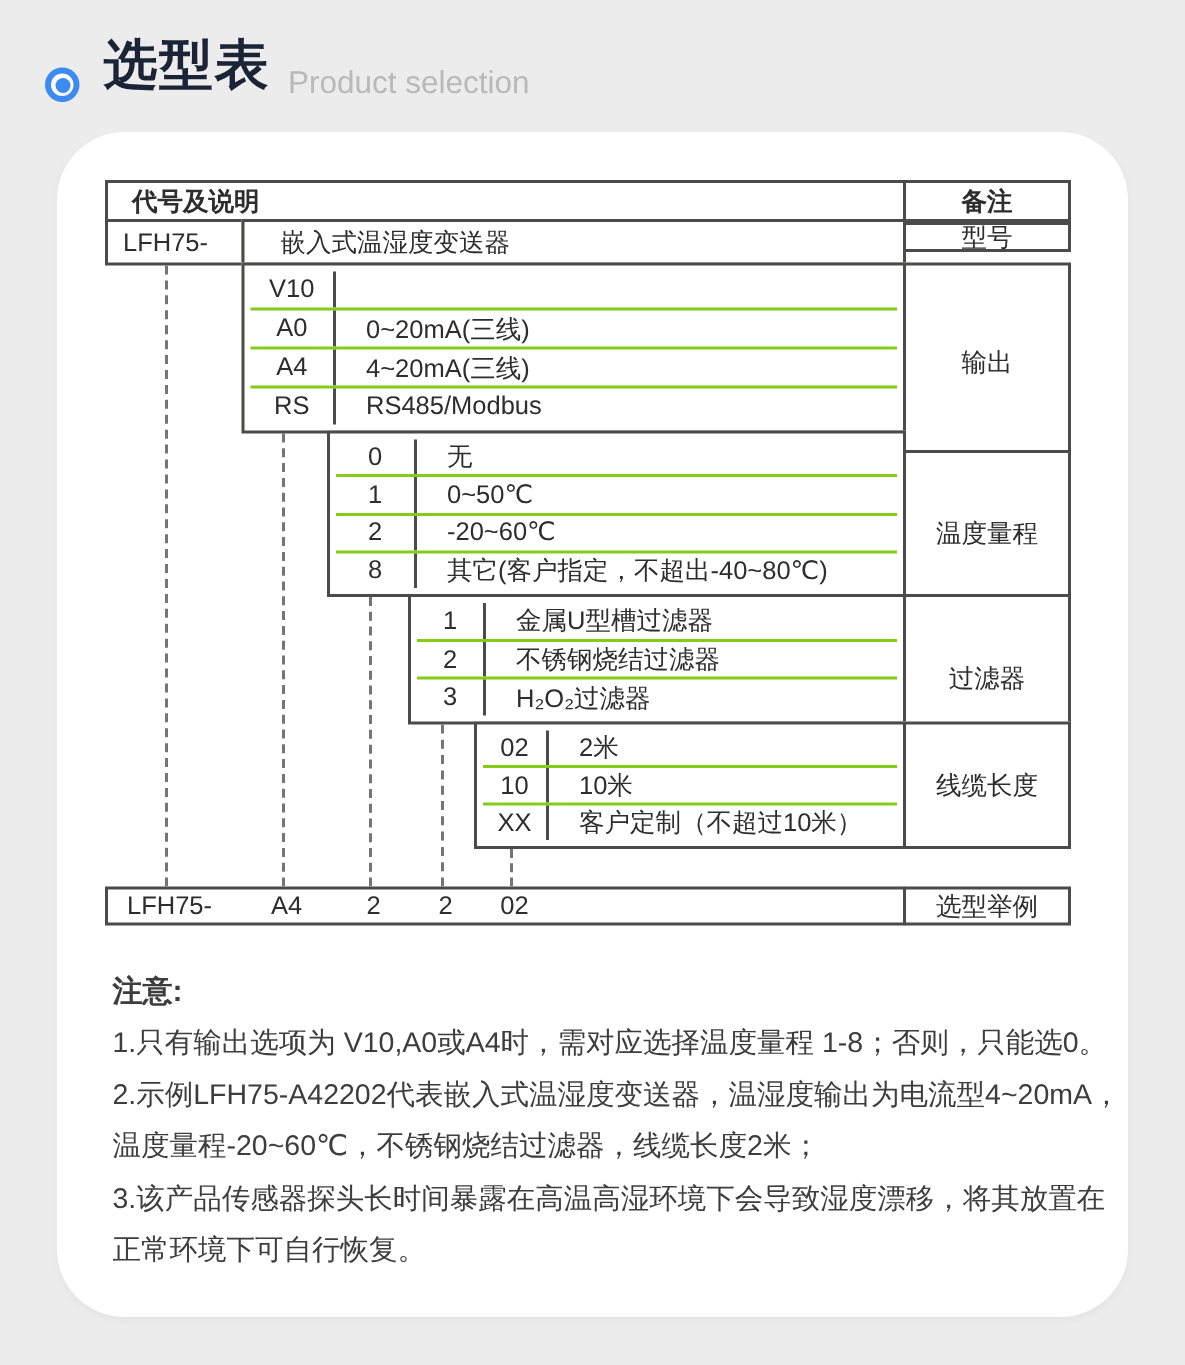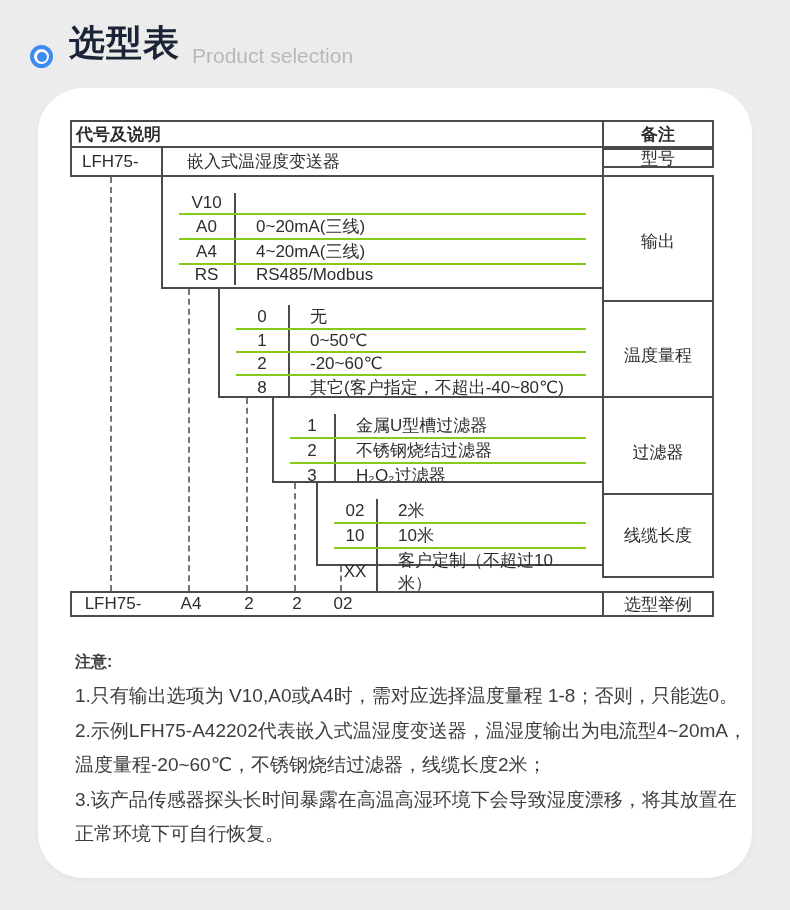--- a/index.html
+++ b/index.html
@@ -20,56 +20,56 @@
   .page-title{font-size:36px;font-weight:800;color:#1b2336;letter-spacing:1px;}
   .page-subtitle{font-size:21px;color:#b9b9b9;margin-left:12px;margin-top:6px;}
   
   .card{
     position:absolute;left:38px;top:88px;width:714px;height:790px;
     background:#ffffff;border-radius:45px;
     box-shadow:0 2px 6px rgba(0,0,0,0.04);
   }
   
   .tbox{position:absolute;border:2px solid #4b4b49;box-sizing:border-box;background:#fff;font-size:17px;}
-  .hdr-left{left:70px;top:120px;width:534px;height:28px;display:flex;align-items:center;padding-left:4px;font-weight:bold;}
+  .hdr-left{left:70px;top:120px;width:534px;height:28px;display:flex;align-items:center;padding-left:16px;font-weight:bold;}
   .hdr-right{left:602px;top:120px;width:112px;height:28px;display:flex;align-items:center;justify-content:center;font-weight:bold;}
   .model-code{left:70px;top:146px;width:93px;height:31px;display:flex;align-items:center;padding-left:10px;}
   .model-desc{left:161px;top:146px;width:443px;height:31px;display:flex;align-items:center;padding-left:24px;}
-  .subtable{display:flex;flex-direction:column;padding:16px;}
+  .subtable{display:flex;flex-direction:column;padding:4px;}
   .subtable .srow{flex:1;display:flex;border-top:2px solid #84cc16;}
   .subtable .srow:first-child{border-top:none;}
   .subtable .code{display:flex;align-items:center;justify-content:center;border-right:2px solid #4b4b49;box-sizing:border-box;}
   .subtable .desc{flex:1;display:flex;align-items:center;padding-left:20px;}
   .st-output{left:161px;top:175px;width:443px;height:114px;}
   .st-output .code{width:57px;}
   .st-temp{left:218px;top:287px;width:386px;height:111px;}
   .st-temp .code{width:54px;}
   .st-filter{left:272px;top:396px;width:332px;height:87px;}
   .st-filter .code{width:46px;}
   .st-cable{left:316px;top:481px;width:288px;height:85px;}
   .st-cable .code{width:44px;}
   .remark{display:flex;align-items:center;justify-content:center;}
   .rm-model{left:602px;top:148px;width:112px;height:20px;}
   .rm-output{left:602px;top:175px;width:112px;height:132px;}
   .rm-temp{left:602px;top:300px;width:112px;height:111px;}
   .rm-filter{left:602px;top:396px;width:112px;height:112px;}
-  .rm-cable{left:602px;top:481px;width:112px;height:85px;margin-top:12px;}
+  .rm-cable{left:602px;top:481px;width:112px;height:85px;}
   .rm-example{left:602px;top:591px;width:112px;height:26px;}
   .example-box{left:70px;top:591px;width:534px;height:26px;}
   .example-box span{position:absolute;top:50%;transform:translate(-50%,-50%);white-space:nowrap;}
   
   .dash{position:absolute;width:0;border-left:2px dashed #757573;}
   .d1{left:110px;top:177px;height:414px;}
   .d2{left:188px;top:289px;height:302px;}
   .d3{left:246px;top:398px;height:193px;}
   .d4{left:294px;top:483px;height:108px;}
   .d5{left:340px;top:566px;height:25px;}
   
   .notes{position:absolute;left:75px;top:644px;width:660px;font-size:19px;color:#3d3d3d;}
-  .notes .n-title{font-weight:bold;font-size:16px;height:35px;line-height:35px;}
+  .notes .n-title{font-weight:bold;font-size:20px;height:35px;line-height:35px;}
   .notes .n-line{height:34.5px;line-height:34.5px;white-space:nowrap;}
 </style>
 </head>
 <body>
 
 <div class="page-header">
   <div class="radio-icon">
       <div class="dot"></div>
     </div>
   <div class="page-title">选型表</div>

